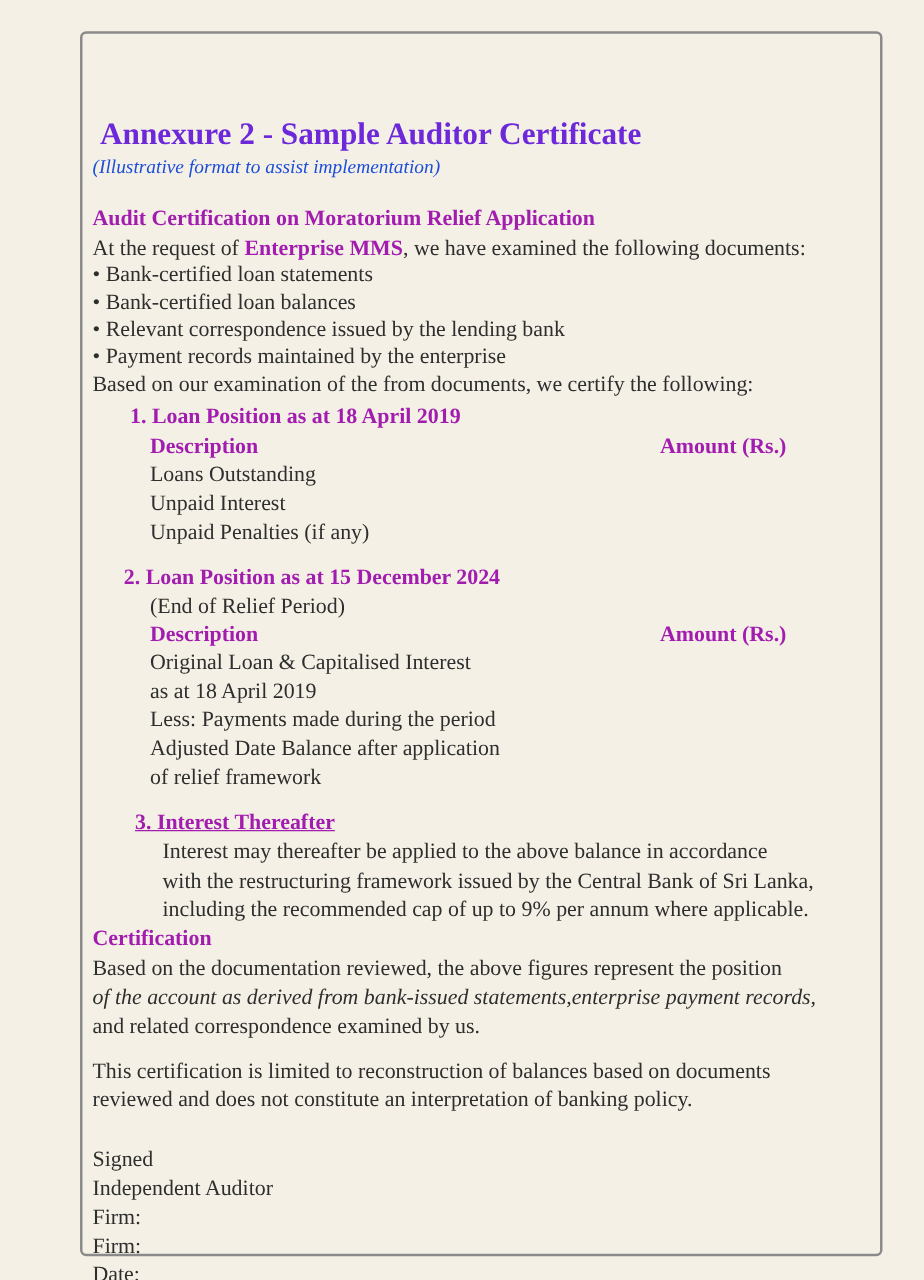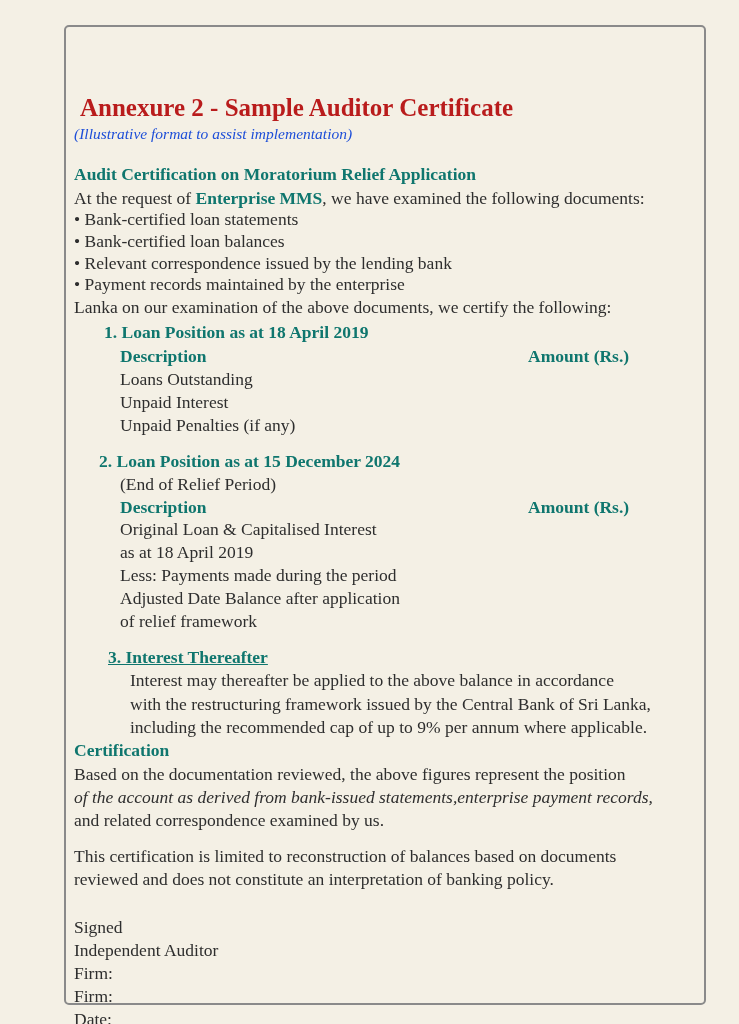--- a/index.html
+++ b/index.html
@@ -34,25 +34,25 @@
       width: 680px;
       z-index: 1;
     }
     .line {
       position: absolute;
       white-space: nowrap;
       font-size: 17.5px;
       line-height: 22px;
       color: #2e2e2e;
     }
-    .b { font-weight: bold; color: #0f766e; }
+    .b { font-weight: bold; color: #a21caf; }
     .title {
       font-size: 25px;
       font-weight: bold;
-      color: #b91c1c;
+      color: #6d28d9;
       line-height: 30px;
     }
     .subtitle {
       font-style: italic;
       font-size: 15.5px;
       color: #1d4ed8;
     }
   </style>
 </head>
 <body>
@@ -64,21 +64,21 @@
   <div class="line subtitle" style="left:0px; top:123px;">(Illustrative format to assist implementation)</div>
 
   <div class="line b" style="left:0px; top:163px;">Audit Certification on Moratorium Relief Application</div>
   <div class="line" style="left:0px; top:187px;"><span>At the request of </span><span class="b">Enterprise MMS</span><span>, we have examined the following documents:</span></div>
 
   <div class="line" style="left:0px; top:208px;">• Bank-certified loan statements</div>
   <div class="line" style="left:0px; top:230px;">• Bank-certified loan balances</div>
   <div class="line" style="left:0px; top:252px;">• Relevant correspondence issued by the lending bank</div>
   <div class="line" style="left:0px; top:273px;">• Payment records maintained by the enterprise</div>
 
-  <div class="line" style="left:0px; top:296px;">Lanka on our examination of the above documents, we certify the following:</div>
+  <div class="line" style="left:0px; top:296px;">Based on our examination of the from documents, we certify the following:</div>
 
   <div class="line b" style="left:30px; top:321px;">1. Loan Position as at 18 April 2019</div>
   <div class="line b" style="left:46px; top:345px;">Description</div>
   <div class="line b" style="left:454px; top:345px;">Amount (Rs.)</div>
   <div class="line" style="left:46px; top:368px;">Loans Outstanding</div>
   <div class="line" style="left:46px; top:391px;">Unpaid Interest</div>
   <div class="line" style="left:46px; top:414px;">Unpaid Penalties (if any)</div>
 
   <div class="line b" style="left:25px; top:450px;">2. Loan Position as at 15 December 2024</div>
   <div class="line" style="left:46px; top:473px;">(End of Relief Period)</div>

